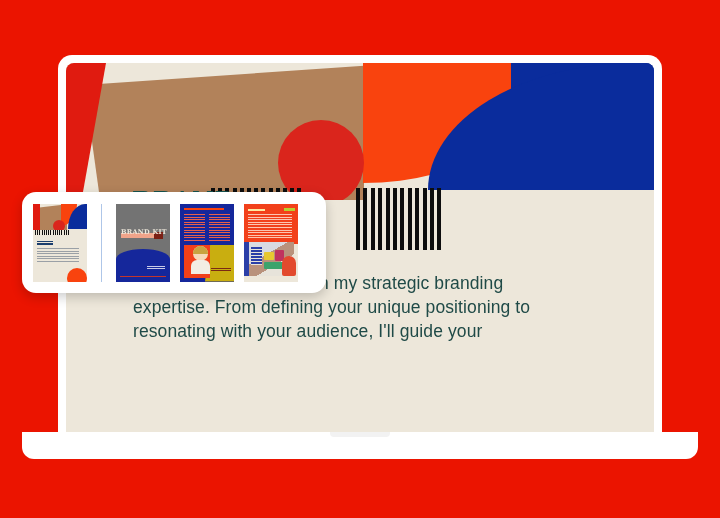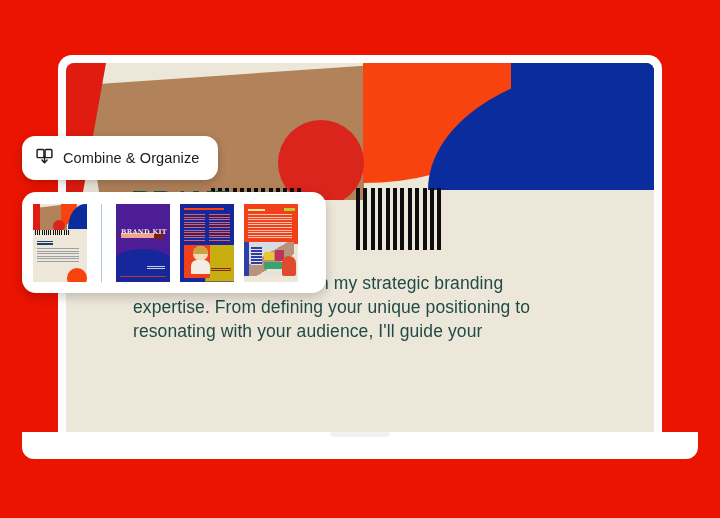--- a/index.html
+++ b/index.html
@@ -145,21 +145,21 @@
   #thumb-1 .t1-circle{ position:absolute; left:20px; top:16px; width:12px; height:12px; background:#DA251C; border-radius:50%; }
   #thumb-1 .t1-bars{ position:absolute; left:2px; top:26px; width:34px; height:5px;
     background:repeating-linear-gradient(90deg,#111 0 1px,#EDE7DA 1px 2.2px); }
   #thumb-1 .t1-head{ position:absolute; left:4px; top:37px; width:16px; height:4px;
     background:repeating-linear-gradient(180deg,#1c3f6e 0 1.2px,transparent 1.2px 2.4px); }
   #thumb-1 .t1-body{ position:absolute; left:4px; top:44px; width:42px; height:16px;
     background:repeating-linear-gradient(180deg,#9aa0a6 0 1px,transparent 1px 2.6px); }
   #thumb-1 .t1-dot{ position:absolute; left:34px; top:64px; width:20px; height:20px; background:#F9430E; border-radius:50%; }
 
   
-  #thumb-2{ background:#4c1d95; }
+  #thumb-2{ background:#737373; }
   #thumb-2 .t2-navy{ position:absolute; left:0; bottom:0; width:54px; height:33px; background:#15279B;
     border-top-left-radius:75% 46%; border-top-right-radius:75% 46%; }
   #thumb-2 .t2-label{
     position:absolute; left:5px; top:24px; width:44px; text-align:center;
     font-family:"DejaVu Serif", serif; font-weight:bold; font-size:6.5px;
     color:#EDE7DA; letter-spacing:.3px; white-space:nowrap;
   }
   #thumb-2 .t2-barA{ position:absolute; left:5px; top:29px; width:36px; height:5px; background:#F0A48A; }
   #thumb-2 .t2-barB{ position:absolute; left:38px; top:28px; width:9px; height:7px; background:#7A1F14; }
   #thumb-2 .t2-foot{ position:absolute; left:31px; top:62px; width:18px; height:5px;
@@ -276,31 +276,20 @@
       <div id="page-heading">
         <div>BRAND</div>
         <div>STRATEGY</div>
       </div>
 
       <p id="page-paragraph">Enhance your brand with my strategic branding expertise. From defining your unique positioning to resonating with your audience, I'll guide your</p>
 
     </div>
   </div>
 
-  <div id="combine-organize-tooltip">
-    <span class="icon">
-      <svg width="19" height="19" viewBox="0 0 20 20" fill="none">
-        <rect x="2.2" y="2.6" width="7.2" height="8.6" rx="1" stroke="#1B1B1B" stroke-width="1.5"></rect>
-        <rect x="10.6" y="2.6" width="7.2" height="8.6" rx="1" stroke="#1B1B1B" stroke-width="1.5"></rect>
-        <path d="M10 9.6v6.4" stroke="#1B1B1B" stroke-width="1.5" stroke-linecap="round"></path>
-        <path d="M7.3 13.6L10 16.6l2.7-3" stroke="#1B1B1B" stroke-width="1.5" stroke-linecap="round" stroke-linejoin="round"></path>
-      </svg>
-    </span>
-    <span class="label">Combine &amp; Organize</span>
-  </div>
 
   <div id="thumbnail-panel">
 
     <div class="thumb" id="thumb-1">
       <div class="t1-tan"></div>
       <div class="t1-red"></div>
       <div class="t1-orange"></div>
       <div class="t1-navy"></div>
       <div class="t1-circle"></div>
       <div class="t1-bars"></div>

